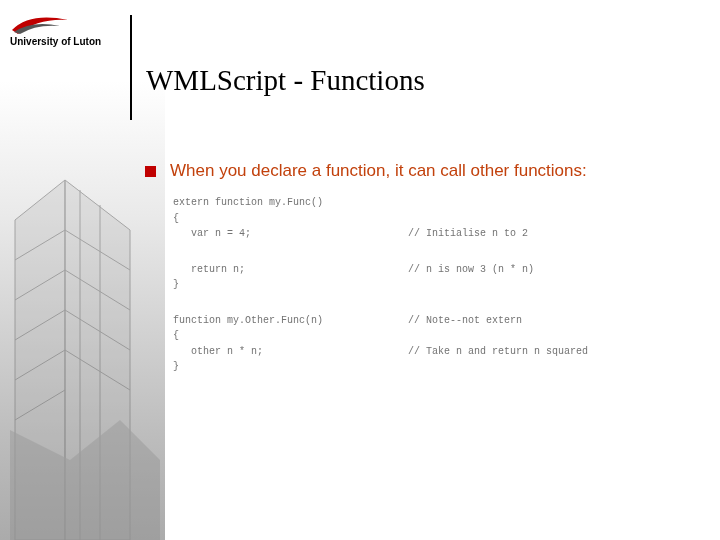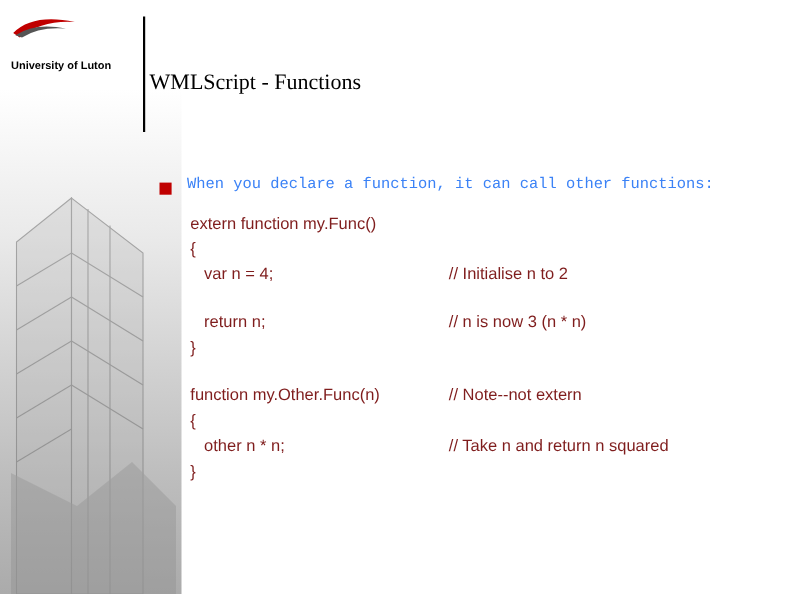--- a/index.html
+++ b/index.html
@@ -40,37 +40,37 @@
     align-items: flex-start;
   }
   .logo-swoosh {
     width: 60px;
     height: 22px;
   }
   .logo-text {
     font-size: 10px;
     font-weight: bold;
     color: #000;
-    margin-top: 19px;
+    margin-top: 0;
   }
   .title-rule {
     position: absolute;
     left: 130px;
     top: 15px;
     width: 2px;
     height: 105px;
     background: #000;
     z-index: 2;
   }
   .slide-title {
     position: absolute;
-    left: 136px;
+    left: 146px;
     top: 64px;
     font-family: "Times New Roman", Times, serif;
-    font-size: 20px;
+    font-size: 29px;
     font-weight: normal;
     color: #000;
     z-index: 2;
   }
   .body {
     position: absolute;
     left: 145px;
     top: 160px;
     width: 550px;
     z-index: 2;
@@ -82,31 +82,30 @@
     margin-bottom: 14px;
   }
   .bullet-marker {
     width: 11px;
     height: 11px;
     background: #c00000;
     flex: 0 0 auto;
     margin-top: 6px;
   }
   .bullet-text {
-    font-size: 14px;
+    font-size: 17px;
     line-height: 1.25;
-    color: #3b82f6;
-    font-family: Liberation Mono, monospace;
+    color: #c2410c;
   }
   .code-block {
     margin-left: 28px;
-    font-family: Liberation Sans, sans-serif;
-    font-size: 15px;
+    font-family: Liberation Mono, monospace;
+    font-size: 10px;
     line-height: 1.55;
-    color: #7f1d1d;
+    color: #737373;
   }
   .code-row {
     display: flex;
     white-space: pre;
   }
   .code-left {
     width: 235px;
     flex: 0 0 auto;
   }
   .code-right {

